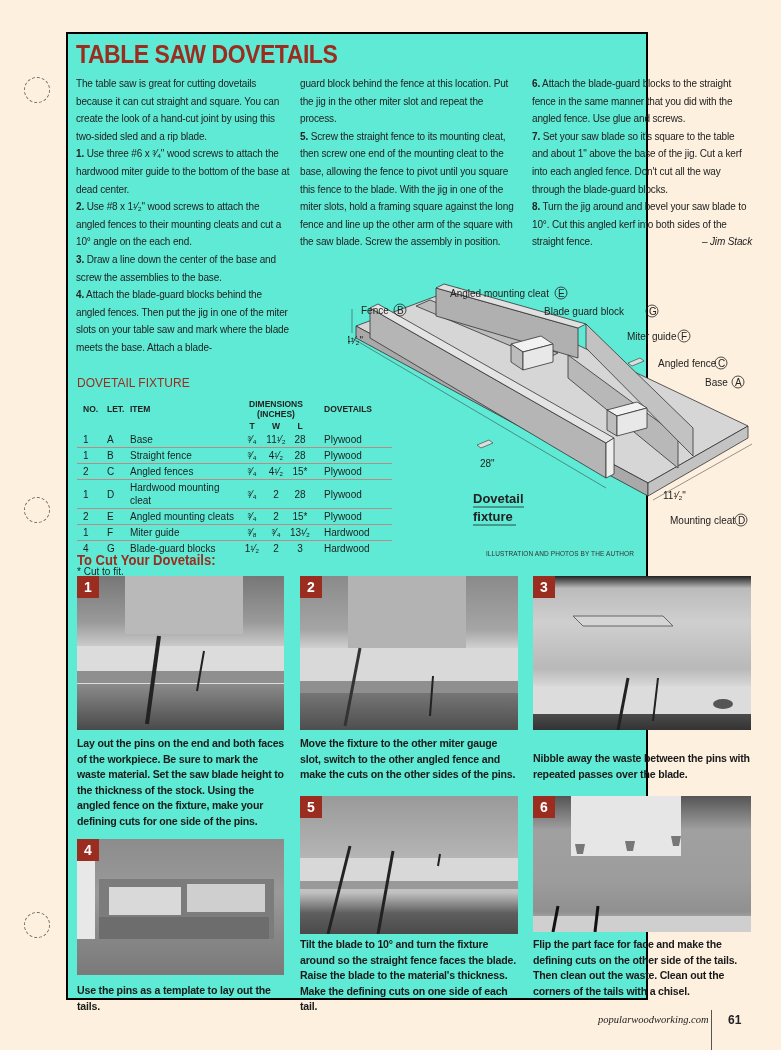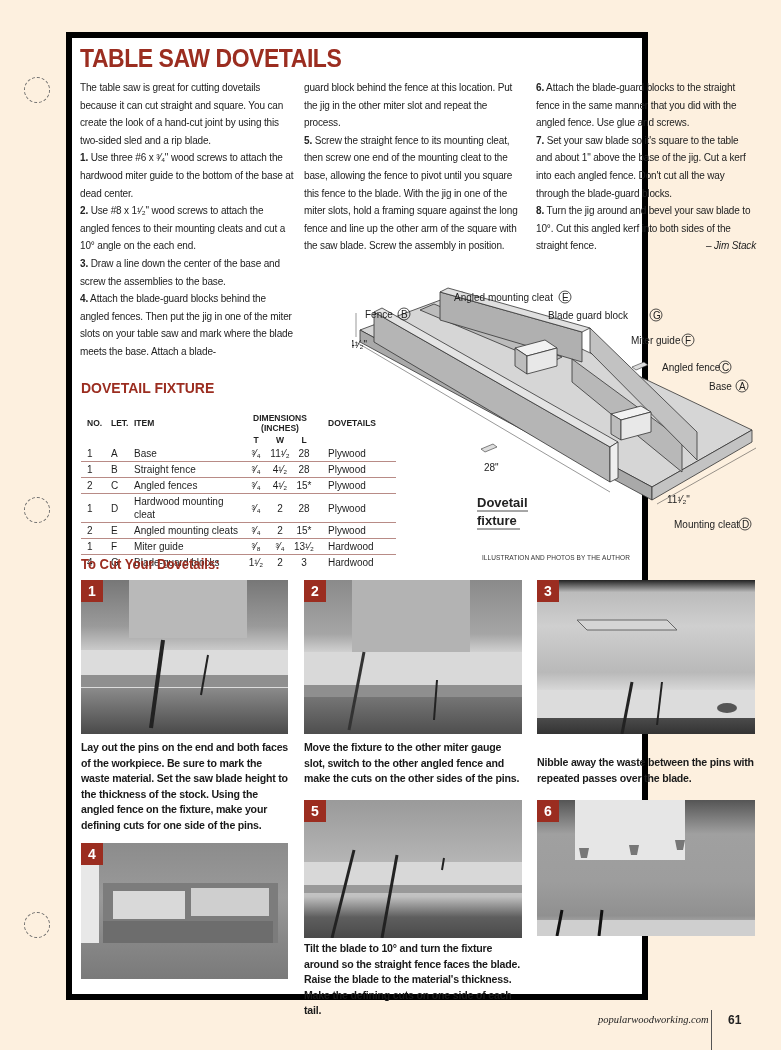--- a/index.html
+++ b/index.html
@@ -1,26 +1,26 @@
 <!DOCTYPE html>
 <html><head>
 <meta charset="utf-8">
 <style>
   * { box-sizing: border-box; margin: 0; padding: 0; }
   html, body { width: 781px; height: 1050px; overflow: hidden; }
   body { background: #fdf0df; font-family: "Liberation Sans", sans-serif; color: #1e1e1e; position: relative; }
   .hole { position: absolute; left: 24px; width: 26px; height: 26px; border: 1px dashed #6b6b6b; border-radius: 50%; }
-  .page { position: absolute; left: 66px; top: 32px; width: 582px; height: 968px; background: #ffffff; border: 6px solid #000000; }
+  .page { position: absolute; left: 66px; top: 32px; width: 582px; height: 968px; background: #5eead4; border: 2px solid #000000; }
   .title { position: absolute; left: 8px; top: 6px; font-family: "Liberation Sans", sans-serif; font-weight: bold; font-size: 25px; color: #9b2d20; letter-spacing: -0.5px; transform: scaleX(0.92); transform-origin: left; }
   .col { position: absolute; font-size: 10px; line-height: 17.6px; color: #222; letter-spacing: -0.15px; }
   .col p { margin-bottom: 0; }
   .col b { font-weight: bold; }
   .sig { font-style: italic; float: right; }
   .table-wrap { position: absolute; left: 9px; top: 342px; width: 315px; }
-  .table-title { font-weight: bold; font-size: 14px; color: #9b2d20; margin-bottom: 16px; }
+  .table-title { font-weight: normal; font-size: 12px; color: #9b2d20; margin-bottom: 8px; }
   table { border-collapse: collapse; width: 100%; font-size: 10px; }
   th { font-weight: bold; font-size: 8.5px; text-align: left; color: #222; padding: 1px 0; }
   td { padding: 1px 0; line-height: 13px; border-bottom: 1px solid #b88b86; }
   tr.last td { border-bottom: none; }
   .c-no { width: 26px; padding-left: 6px; }
   .c-let { width: 27px; padding-left: 4px; }
   .c-item { width: 110px; }
   .c-t, .c-w, .c-l { width: 24px; text-align: center; }
   .c-mat { padding-left: 12px; }
   .footnote { font-size: 10px; margin-top: 10px; }
@@ -261,20 +261,21 @@
   <div class="photo" style="left:9px; top:805px; width:207px; height:136px; background:linear-gradient(180deg,#8c8c8c 0%,#9a9a9a 40%,#888 70%,#7a7a7a 100%);">
     <svg width="207" height="136">
         <rect x="22" y="40" width="175" height="60" fill="#7c7c7c"></rect>
         <rect x="32" y="48" width="72" height="28" fill="#d9d9d9"></rect>
         <rect x="110" y="45" width="78" height="28" fill="#cfcfcf"></rect>
         <rect x="22" y="78" width="170" height="22" fill="#6d6d6d"></rect>
         <rect x="0" y="20" width="18" height="80" fill="#e8e8e8"></rect>
       </svg>
     <div class="num">4</div>
   </div>
+  <div class="caption" style="left:9px; top:949px; width:215px;">Use the pins as a template to lay out the tails.</div>
 
   <div class="photo" style="left:232px; top:762px; width:218px; height:138px; background:linear-gradient(180deg,#9a9a9a 0%,#b5b5b5 45%,#d0d0d0 58%,#c0c0c0 70%,#5e5e5e 85%,#4a4a4a 100%);">
     <svg width="218" height="138">
         <rect x="0" y="62" width="218" height="30" fill="#d8d8d8"></rect>
         <rect x="0" y="85" width="218" height="8" fill="#999"></rect>
         <line x1="50" y1="50" x2="28" y2="138" stroke="#222" stroke-width="3"></line>
         <line x1="93" y1="55" x2="78" y2="138" stroke="#222" stroke-width="3"></line>
         <line x1="140" y1="58" x2="138" y2="70" stroke="#222" stroke-width="2"></line>
       </svg>
     <div class="num">5</div>
@@ -286,17 +287,18 @@
         <rect x="38" y="0" width="110" height="60" fill="#e6e6e6"></rect>
         <polygon points="42,48 52,48 50,58 44,58" fill="#777"></polygon>
         <polygon points="92,45 102,45 100,55 94,55" fill="#777"></polygon>
         <polygon points="138,40 148,40 146,50 140,50" fill="#777"></polygon>
         <rect x="0" y="120" width="218" height="16" fill="#cfcfcf"></rect>
         <line x1="25" y1="110" x2="20" y2="136" stroke="#111" stroke-width="3"></line>
         <line x1="65" y1="110" x2="62" y2="136" stroke="#111" stroke-width="3"></line>
       </svg>
     <div class="num">6</div>
   </div>
+  <div class="caption" style="left:465px; top:903px; width:220px;">Flip the part face for face and make the defining cuts on the other side of the tails. Then clean out the waste. Clean out the corners of the tails with a chisel.</div>
 </div>
 
 <div class="footer-site">popularwoodworking.com</div>
 <div class="footer-div"></div>
 <div class="footer-num">61</div>
 
 </body></html>

